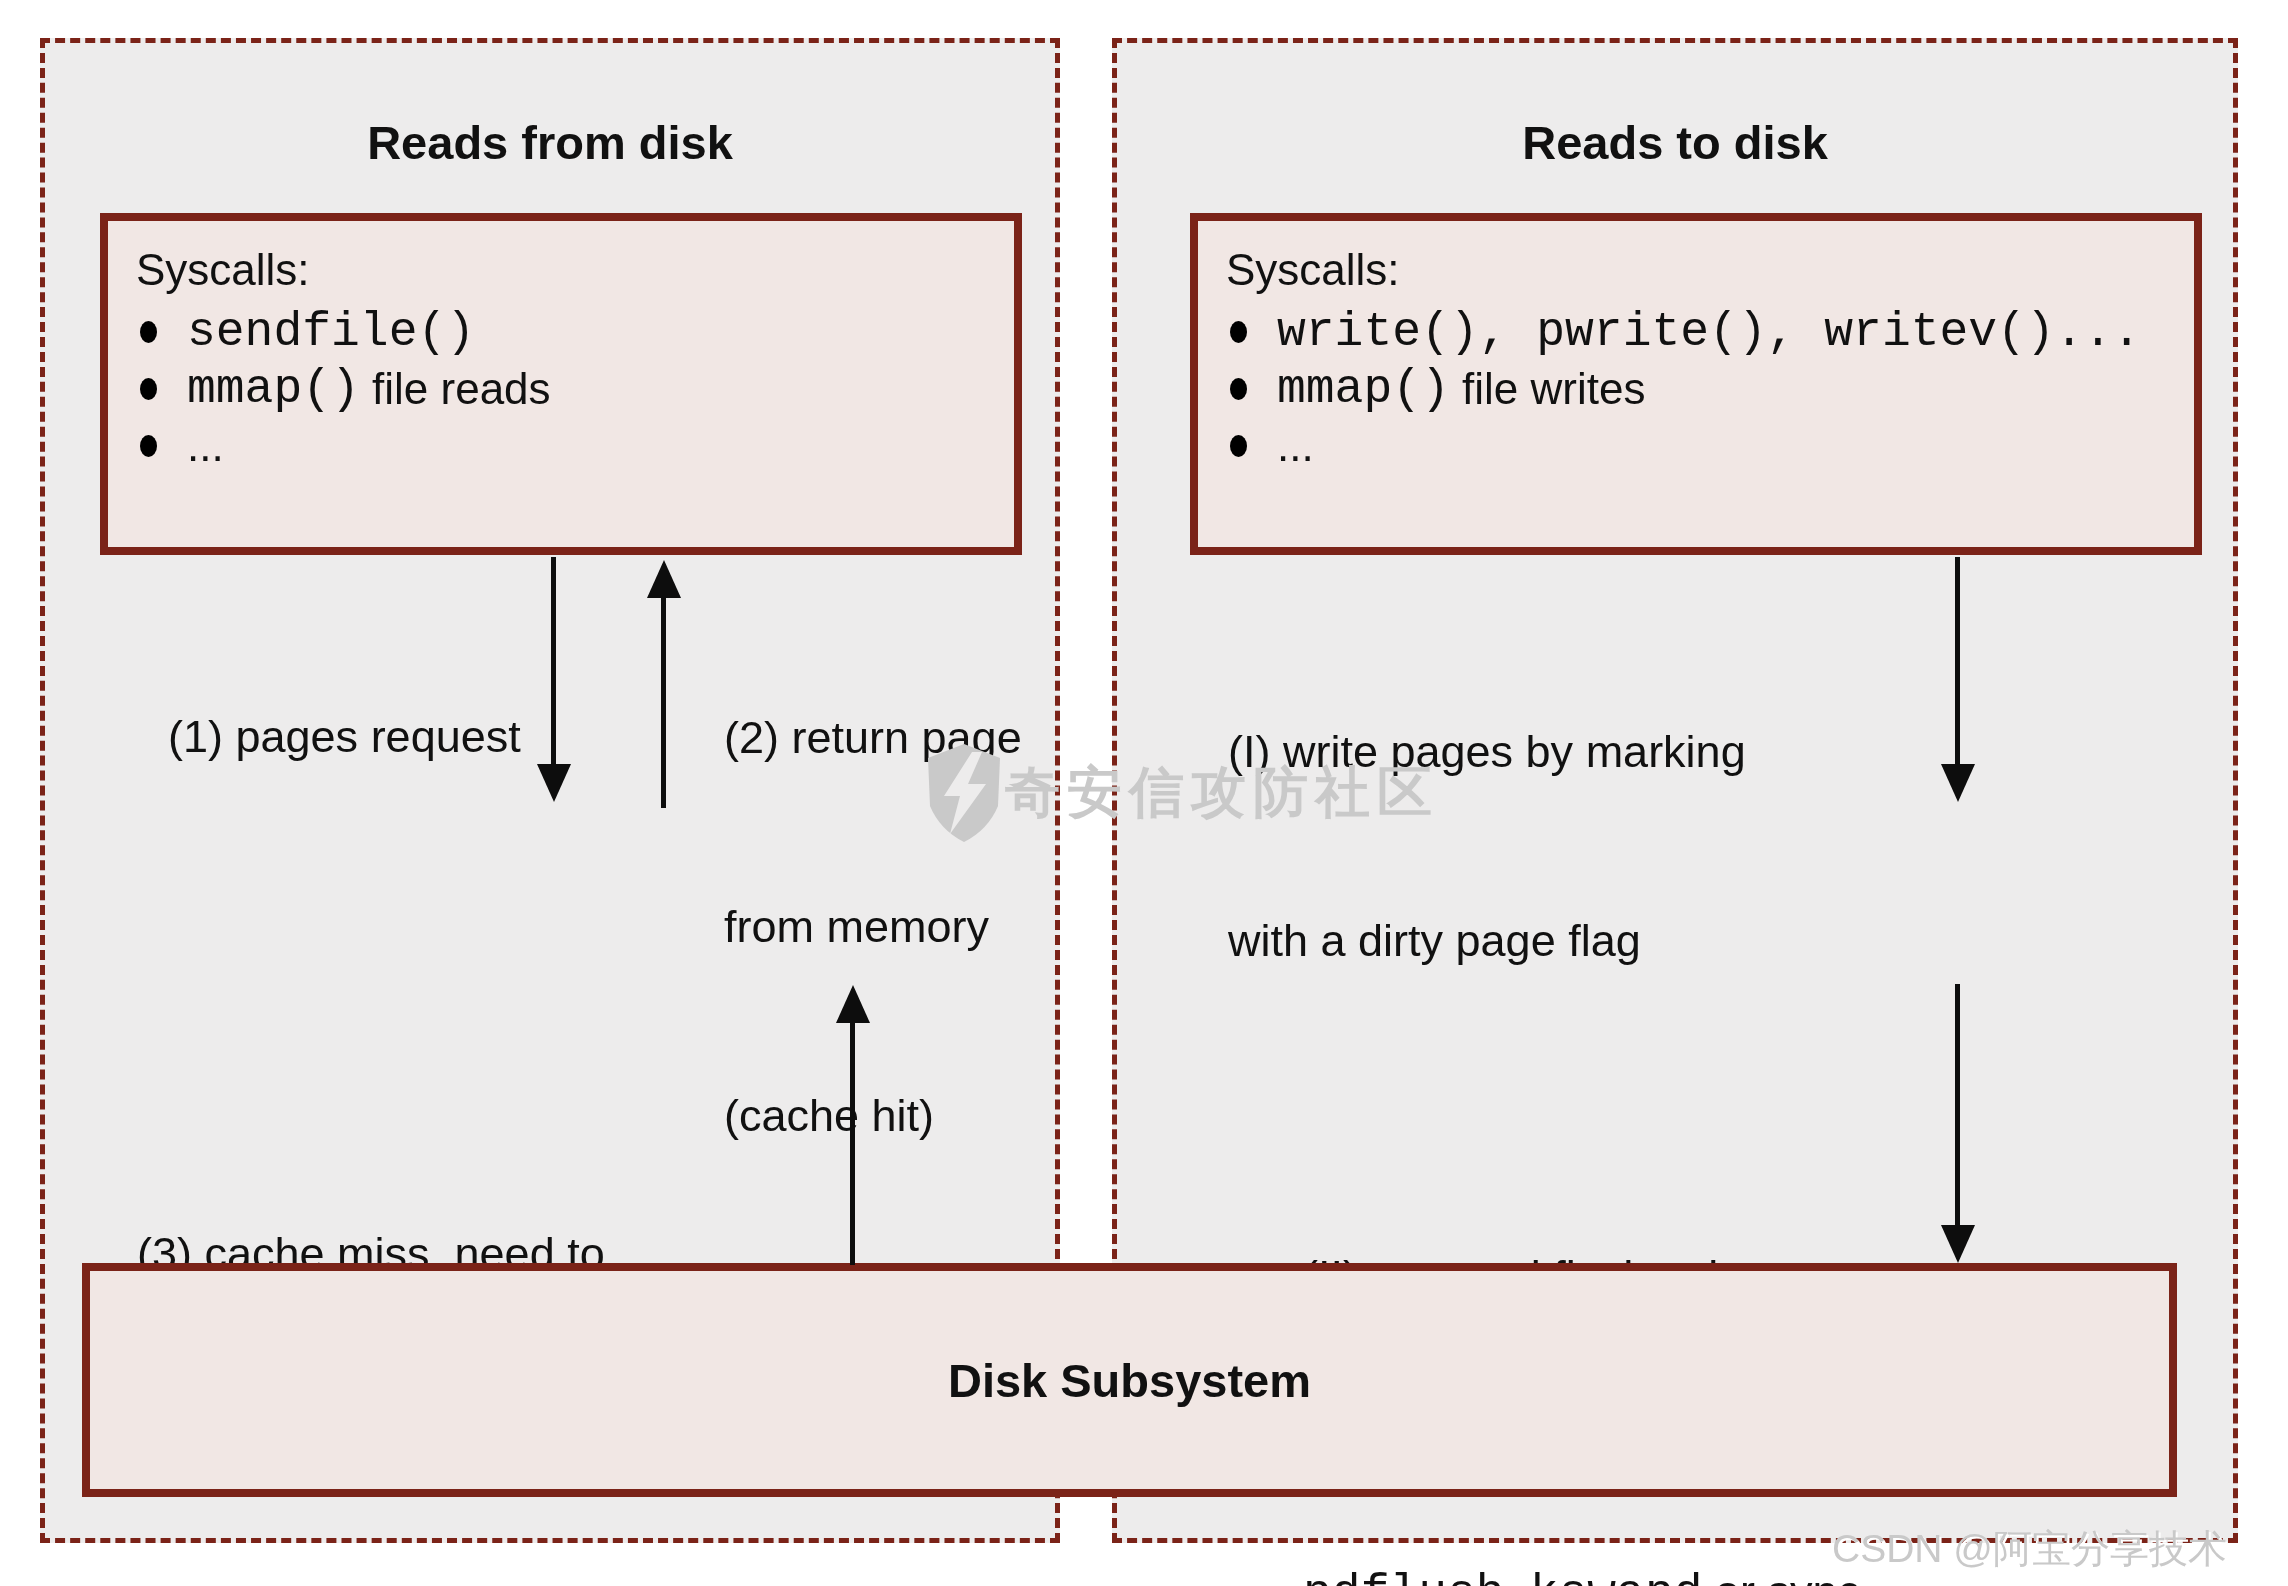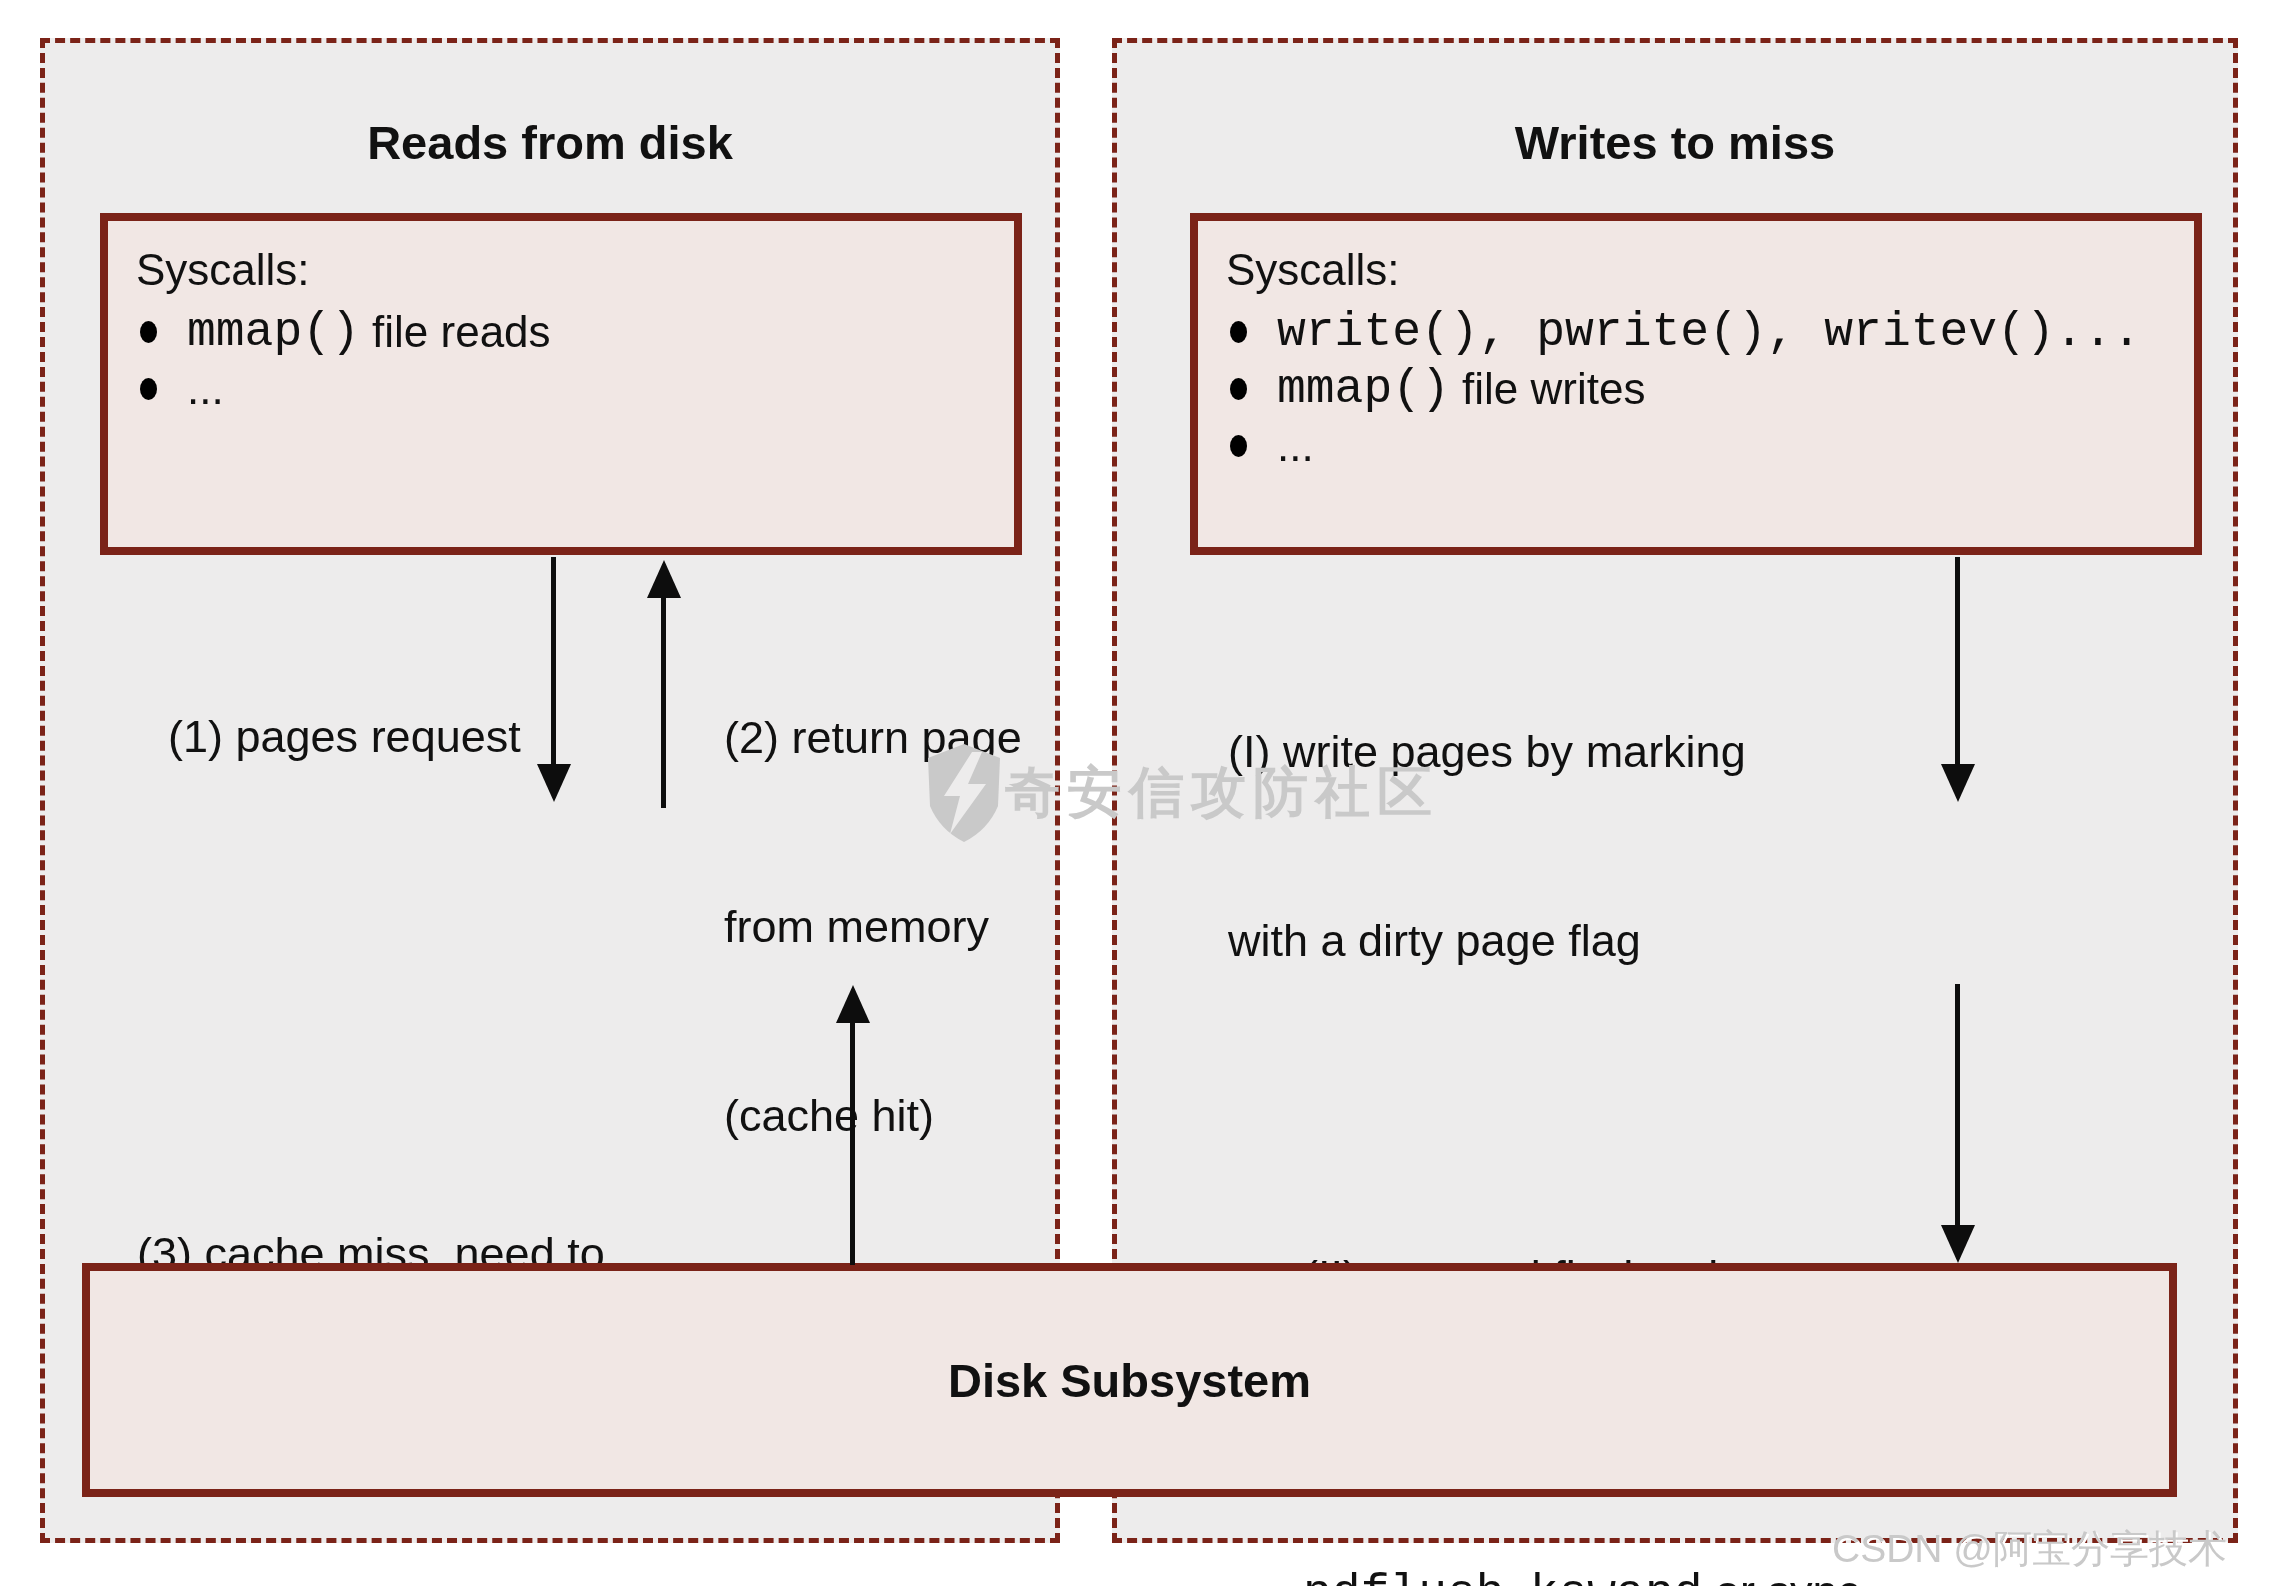--- a/index.html
+++ b/index.html
@@ -78,25 +78,30 @@
 </style>
 </head>
 <body>
 
 <div class="canvas">
 
   <div class="panel panel-reads">
     <div class="panel-title">Reads from disk</div>
   </div>
   <div class="panel panel-writes">
-    <div class="panel-title">Writes to miss</div>
+    <div class="panel-title">Reads to disk</div>
   </div>
 
   <div class="sysbox sysbox-reads">
     <div class="sys-heading">Syscalls:</div>
+    <div class="sys-row">
+      <span class="bullet"></span>
+      <span class="mono">sendfile()</span>
+      <span class="sans"></span>
+    </div>
     <div class="sys-row">
       <span class="bullet"></span>
       <span class="mono">mmap()</span>
       <span class="sans"> file reads</span>
     </div>
     <div class="sys-row">
       <span class="bullet"></span>
       <span class="mono"></span>
       <span class="sans">...</span>
     </div>

